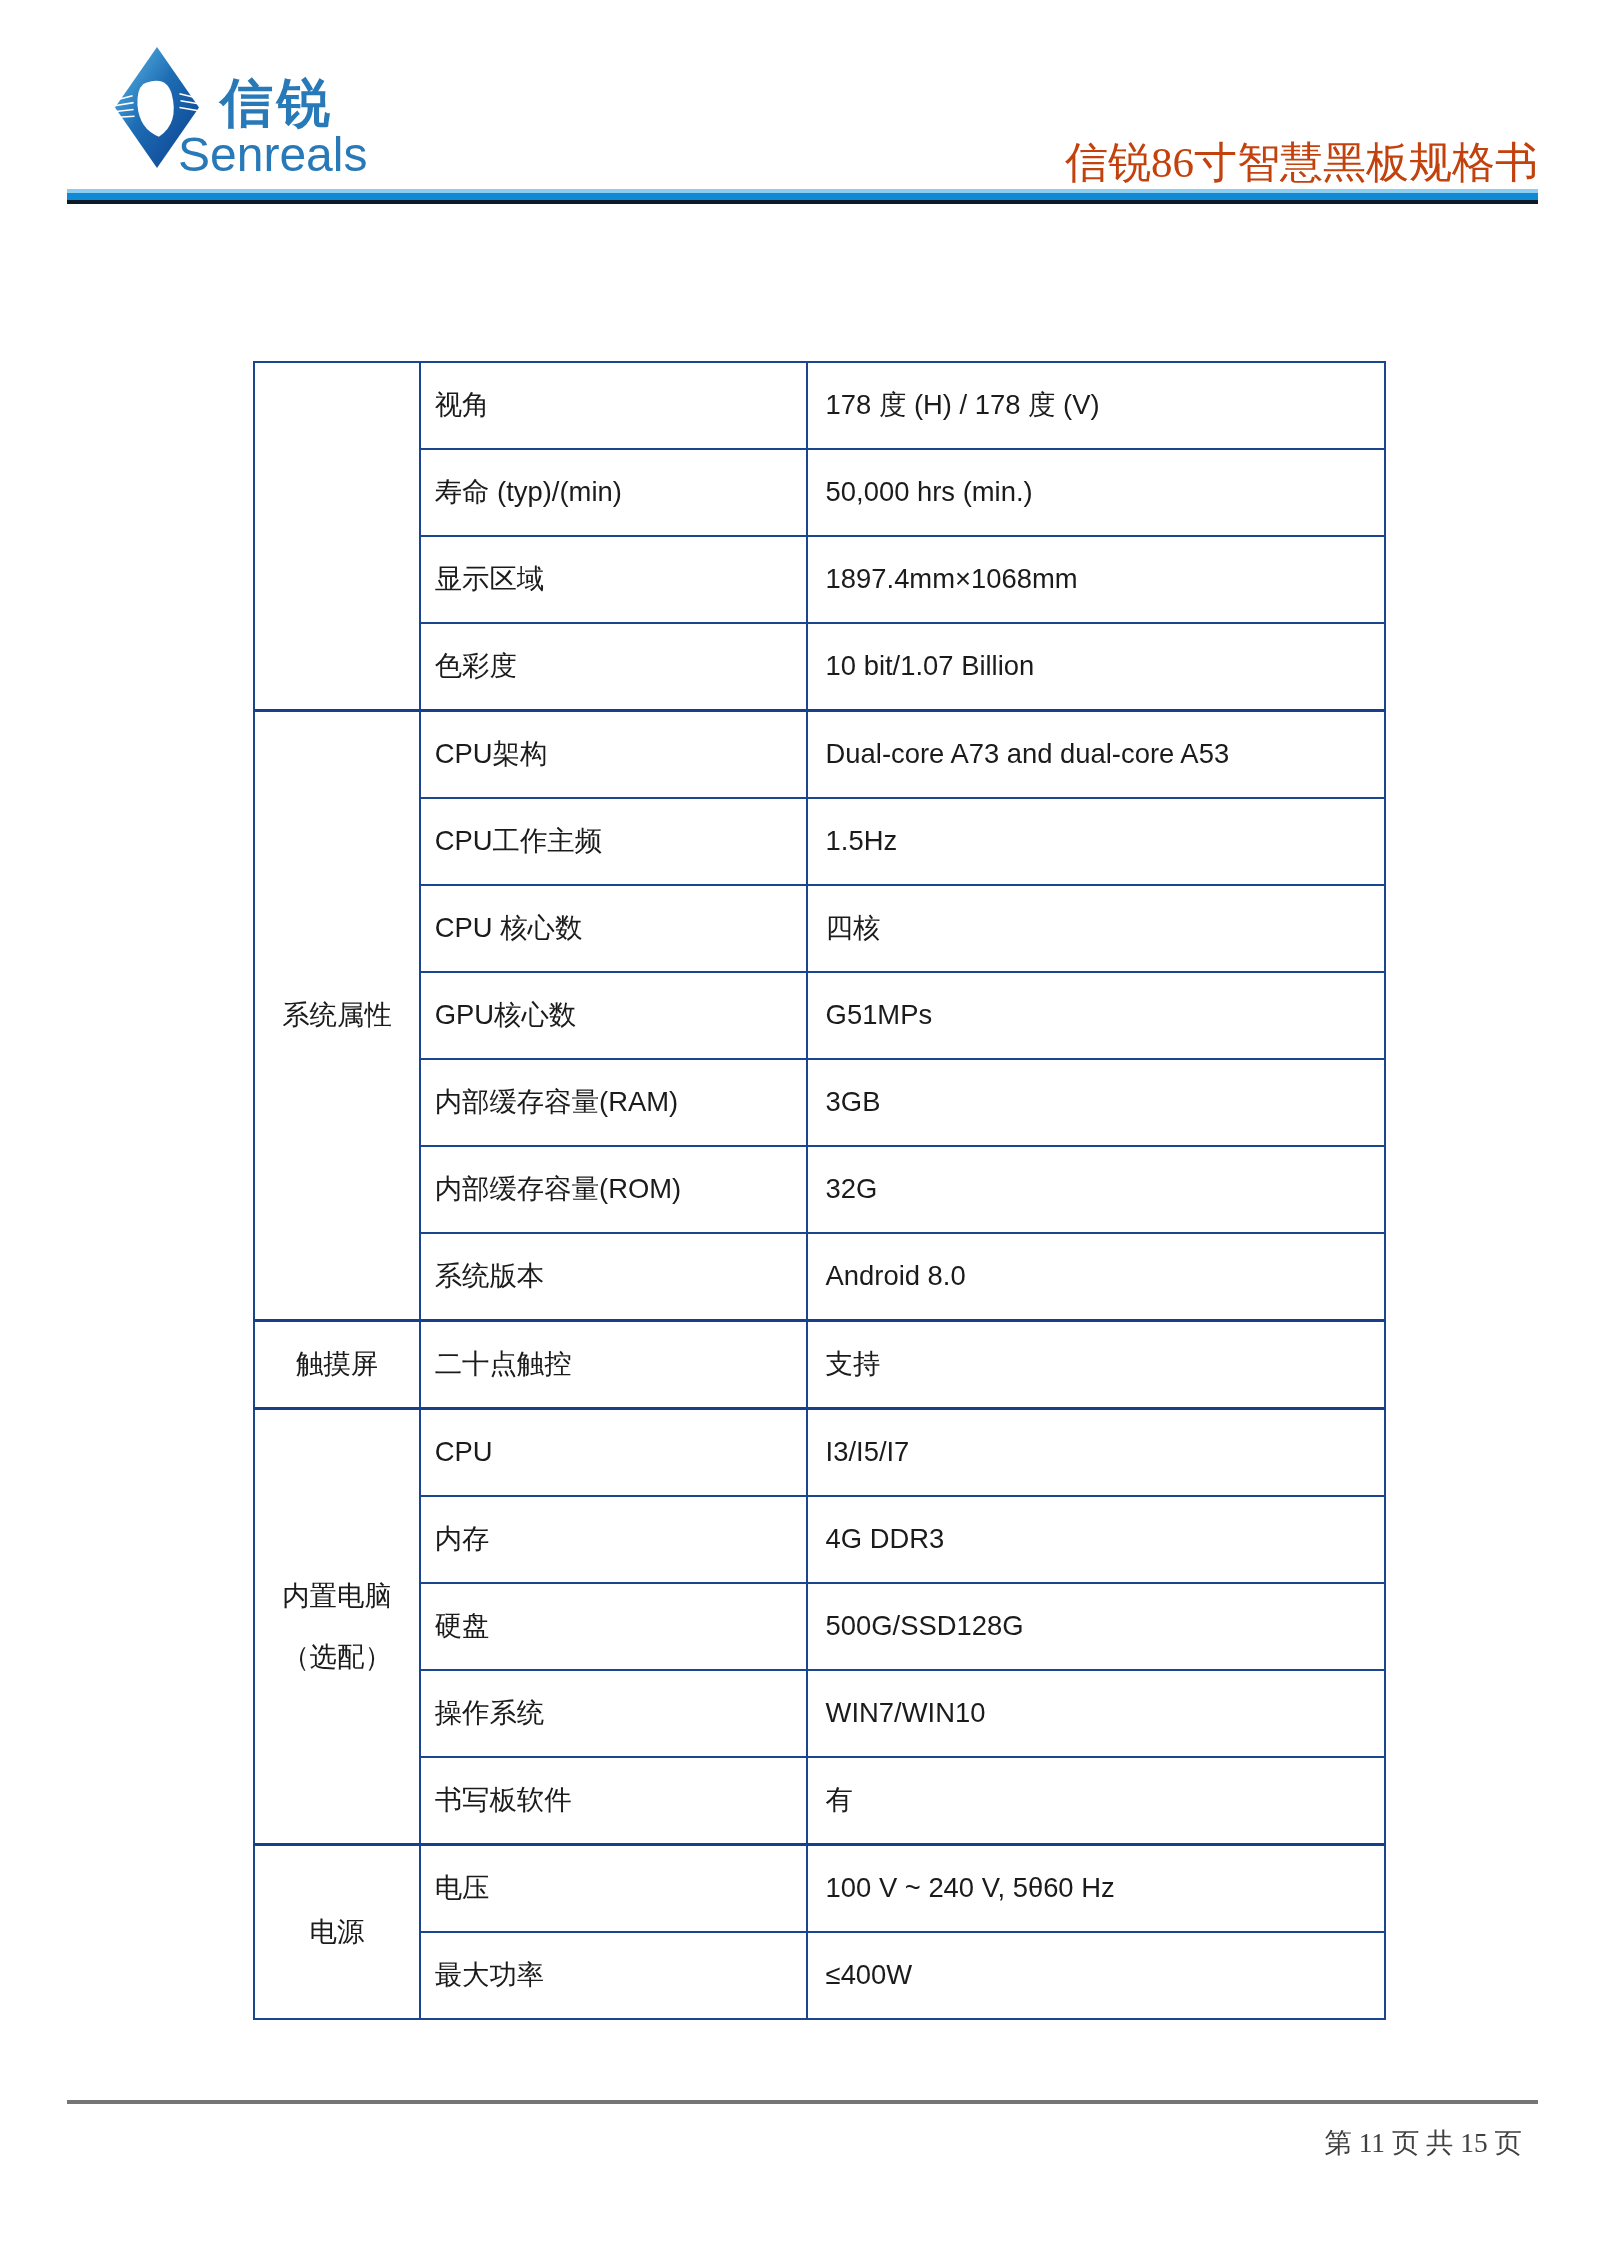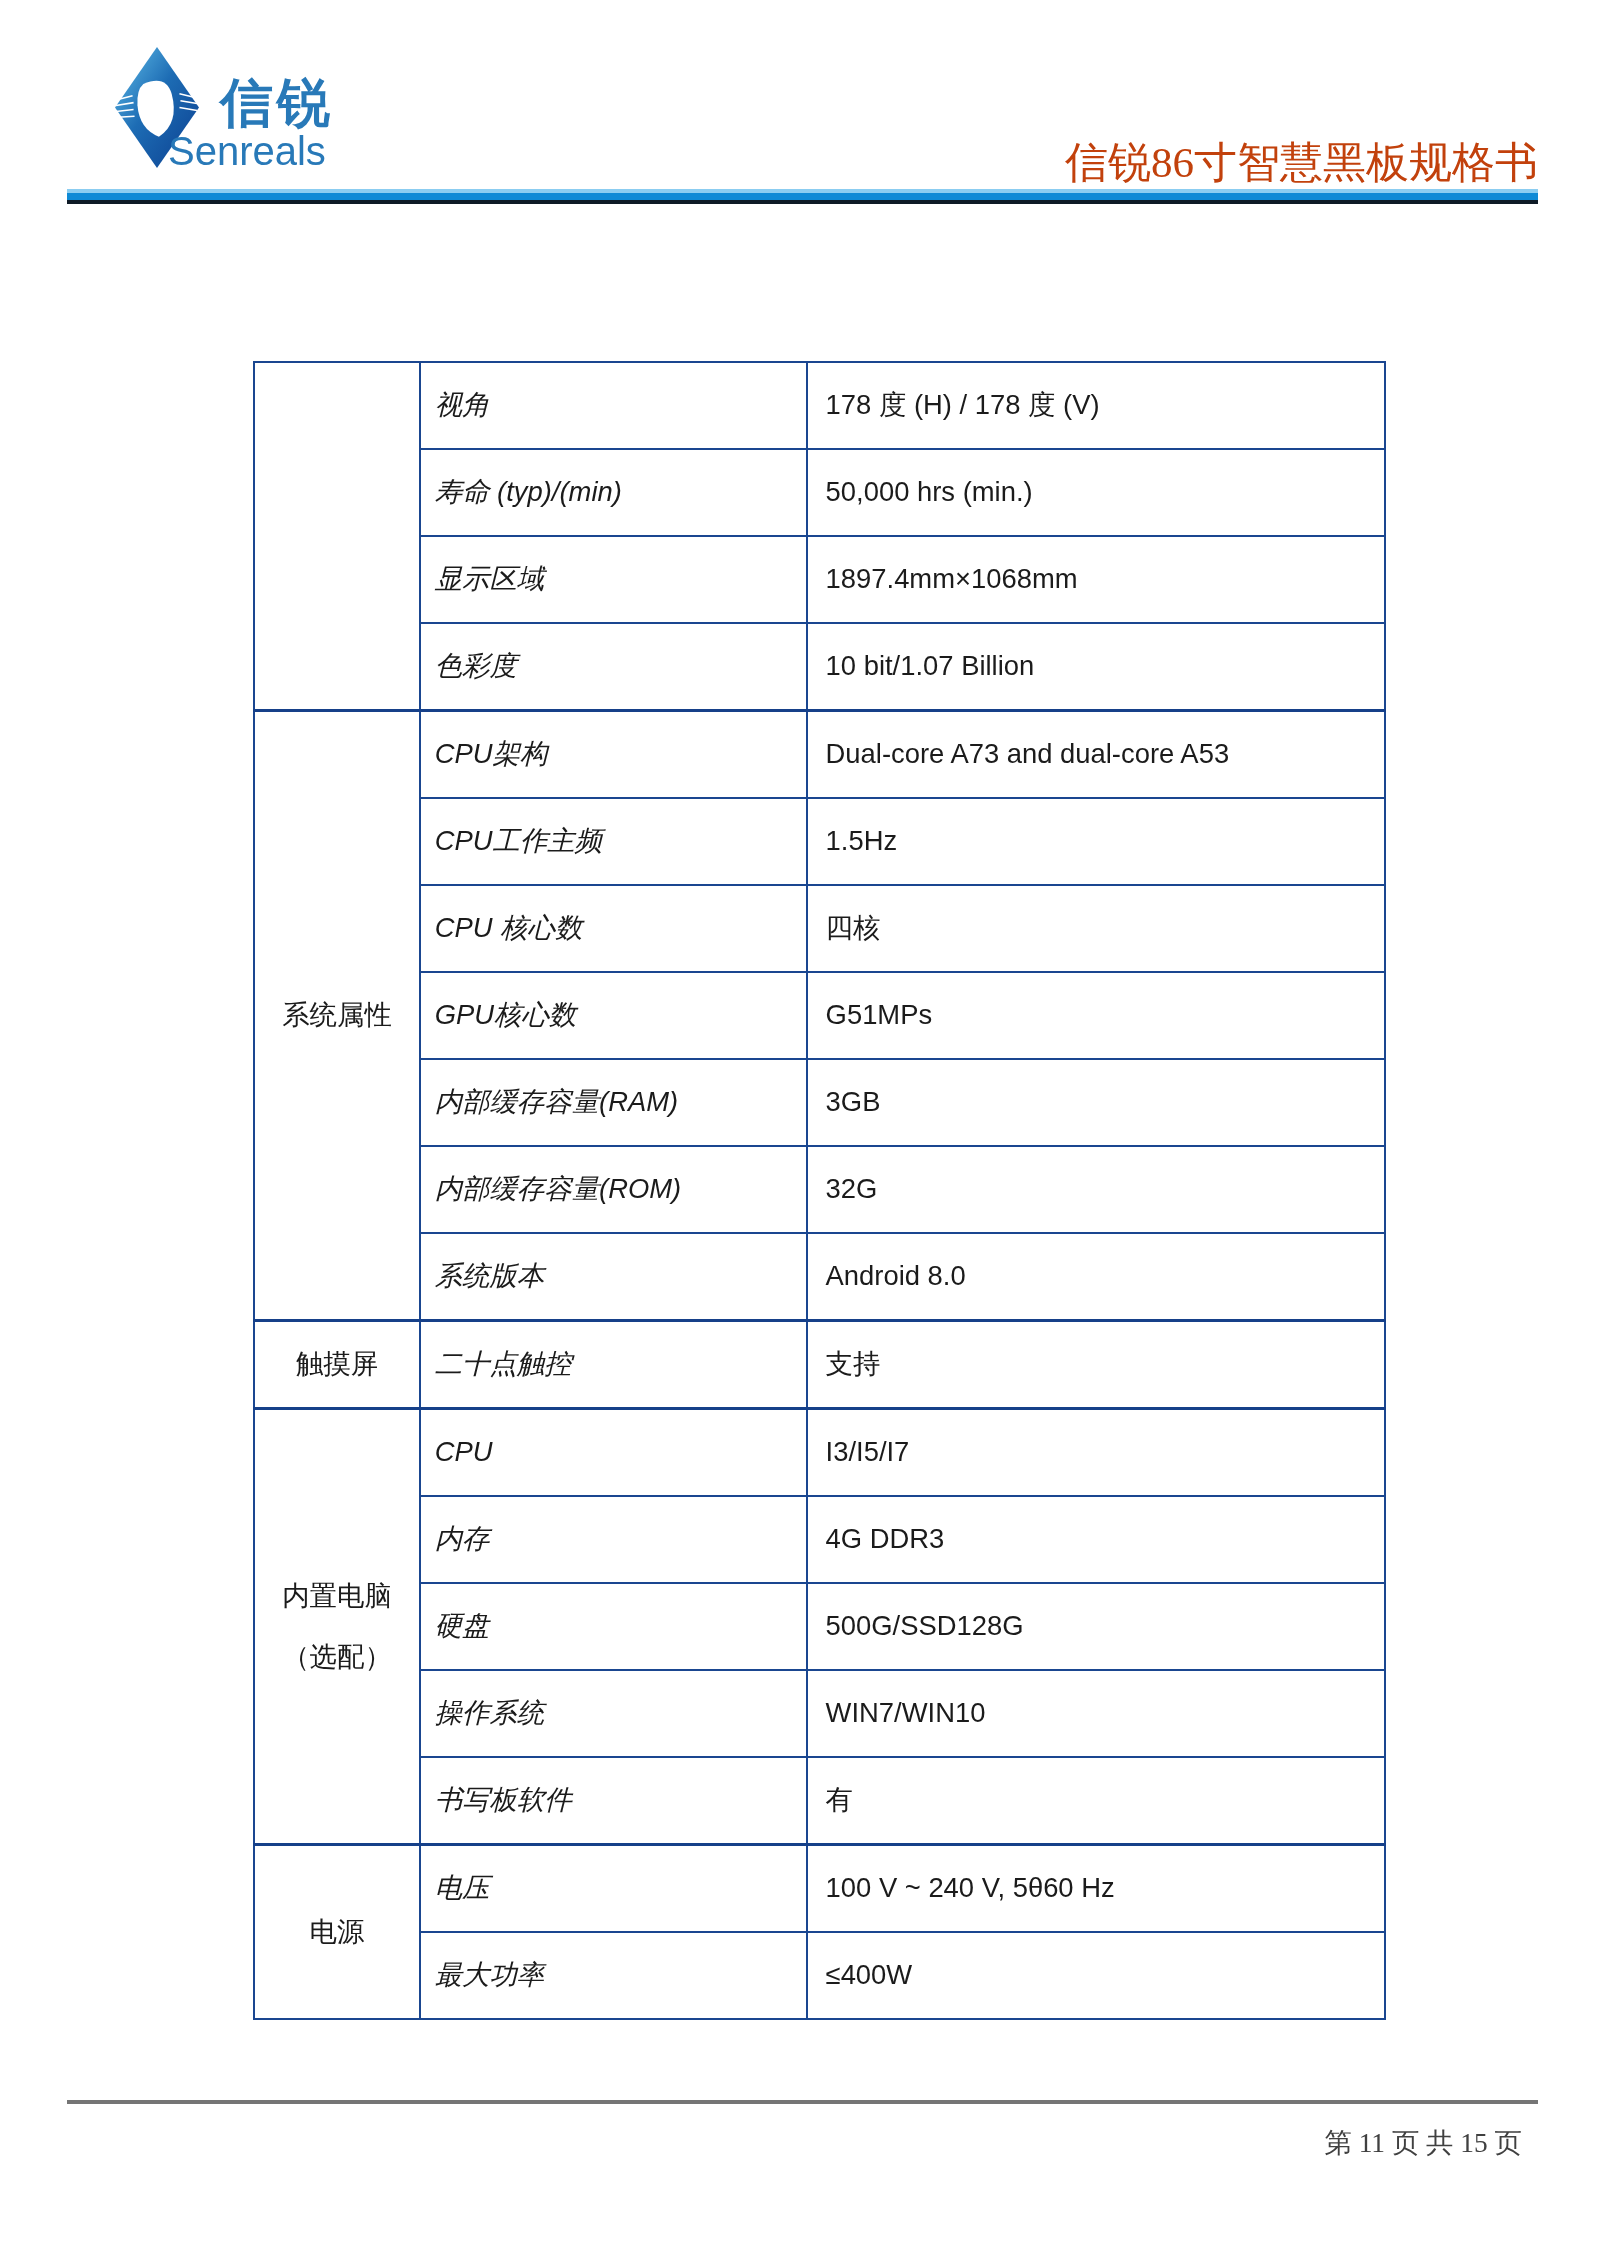--- a/index.html
+++ b/index.html
@@ -9,21 +9,21 @@
   }
 
   
   .logo-mark{position:absolute;left:113px;top:45px;width:88px;height:125px;}
   .logo-cn{
     position:absolute;left:220px;top:76px;font-size:53px;line-height:1;
     font-weight:700;color:#2879b8;letter-spacing:3.9px;
     font-family:"Liberation Sans",sans-serif;
   }
   .logo-en{
-    position:absolute;left:168px;top:131px;font-size:40px;line-height:1;
+    position:absolute;left:178px;top:131px;font-size:48px;line-height:1;
     color:#2879b8;font-family:"Liberation Sans",sans-serif;
   }
   .doc-title{
     position:absolute;right:82px;top:96px;font-size:43px;line-height:1.3;
     color:#c2410c;font-family:"Liberation Serif",serif;white-space:nowrap;margin-top:39px;
   }
   .header-rule{position:absolute;left:67px;top:189px;width:1471px;}
   .header-rule .band-light{height:3.9px;background:#8bcdf1;}
   .header-rule .band-mid{height:6.9px;background:#0e8ad6;}
   .header-rule .band-dark{height:3.9px;background:#0e1a26;}
@@ -35,21 +35,21 @@
   }
   table.spec col.c1{width:166px;}
   table.spec col.c2{width:387px;}
   table.spec col.c3{width:578px;}
   table.spec td{
     border:2px solid #1a4690;height:83px;vertical-align:middle;
     font-size:27.4px;line-height:1.25;background:#ffffff;
   }
   table.spec tr.gs td{border-top:3.9px solid #164089;}
   td.cat{text-align:center;padding:0 5.9px;}
-  td.name{padding-left:13.7px;font-style:italic;}
+  td.name{padding-left:13.7px;}
   td.val{padding-left:17.6px;}
   .cat-line2{margin-top:26px;}
 
   
   .footer-rule{position:absolute;left:67px;top:2100px;width:1471px;height:3.9px;background:#757575;}
   .footer-left{
     position:absolute;left:82px;top:2125px;font-size:27.4px;line-height:1.2;
     font-family:"Liberation Serif",serif;color:#111;white-space:nowrap;
   }
   .footer-left .bullet{font-size:23.5px;margin-right:13.7px;position:relative;top:-2px;}

